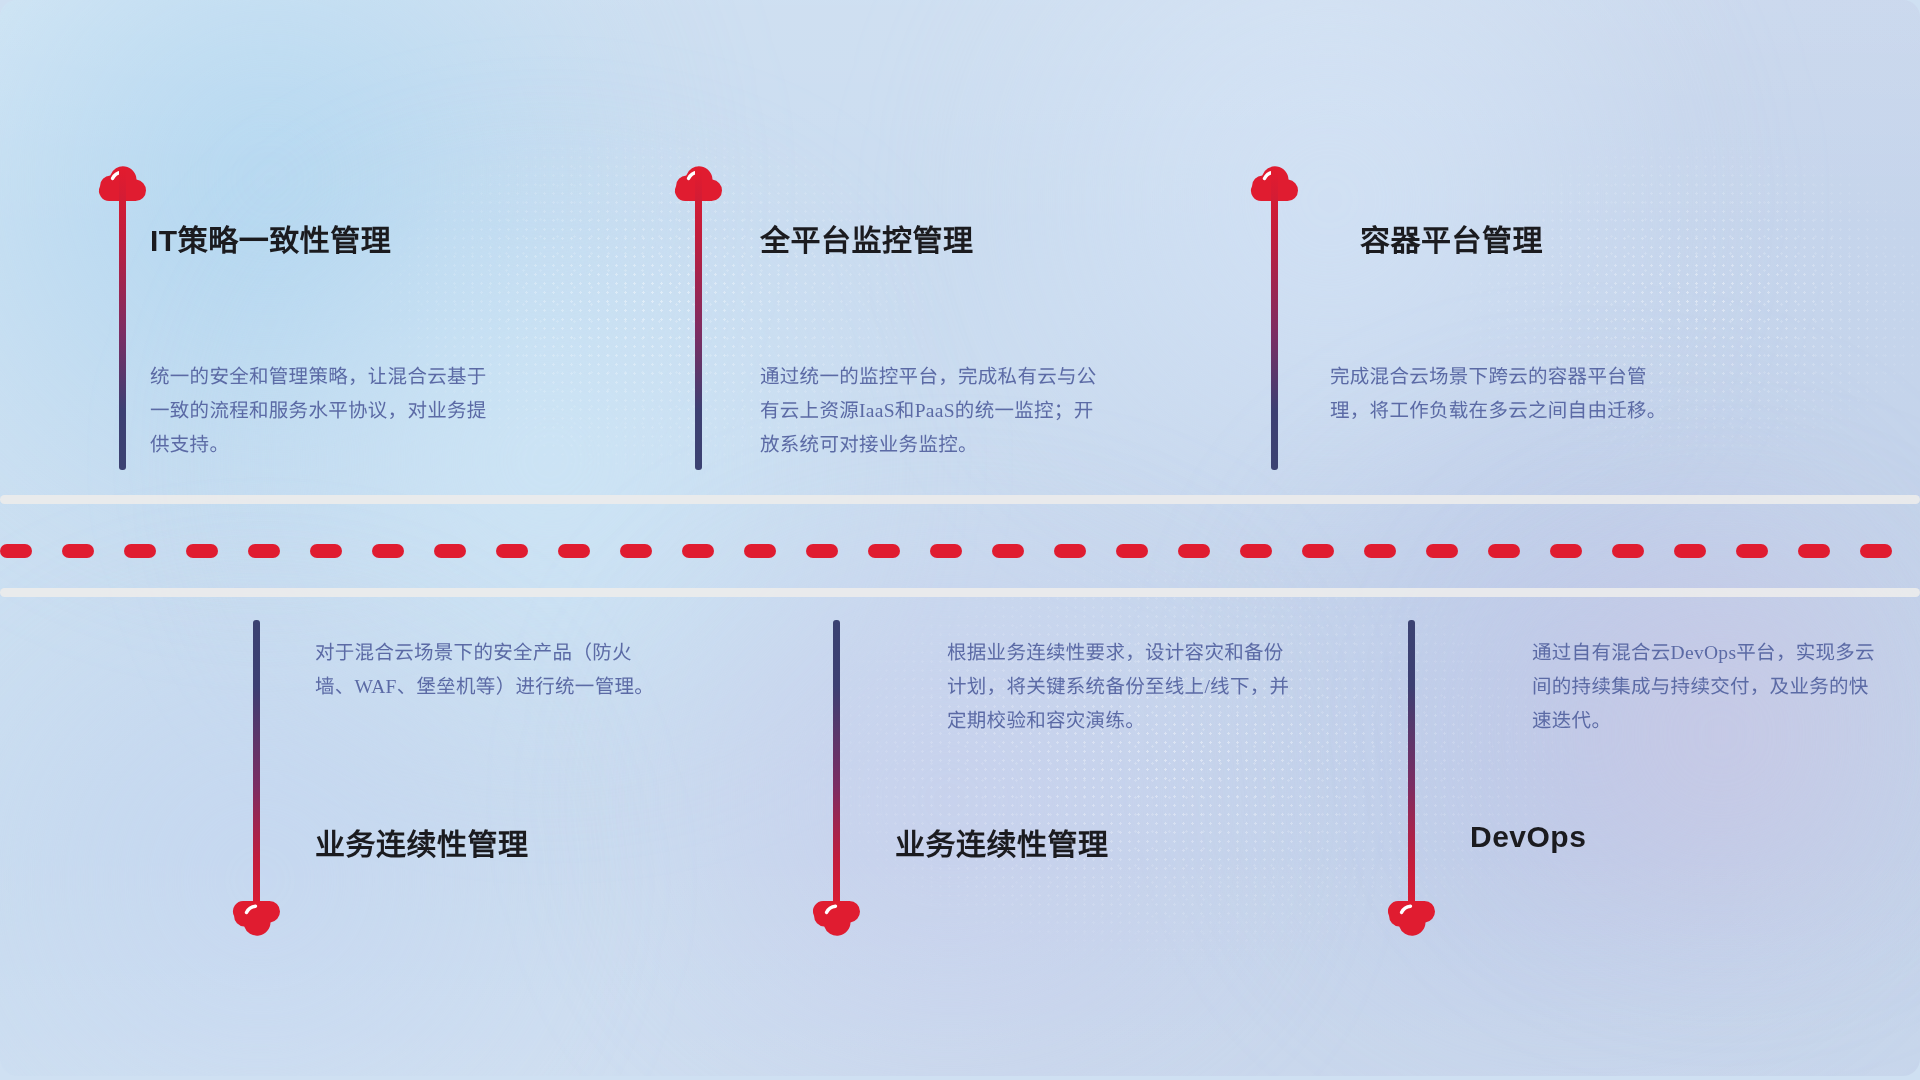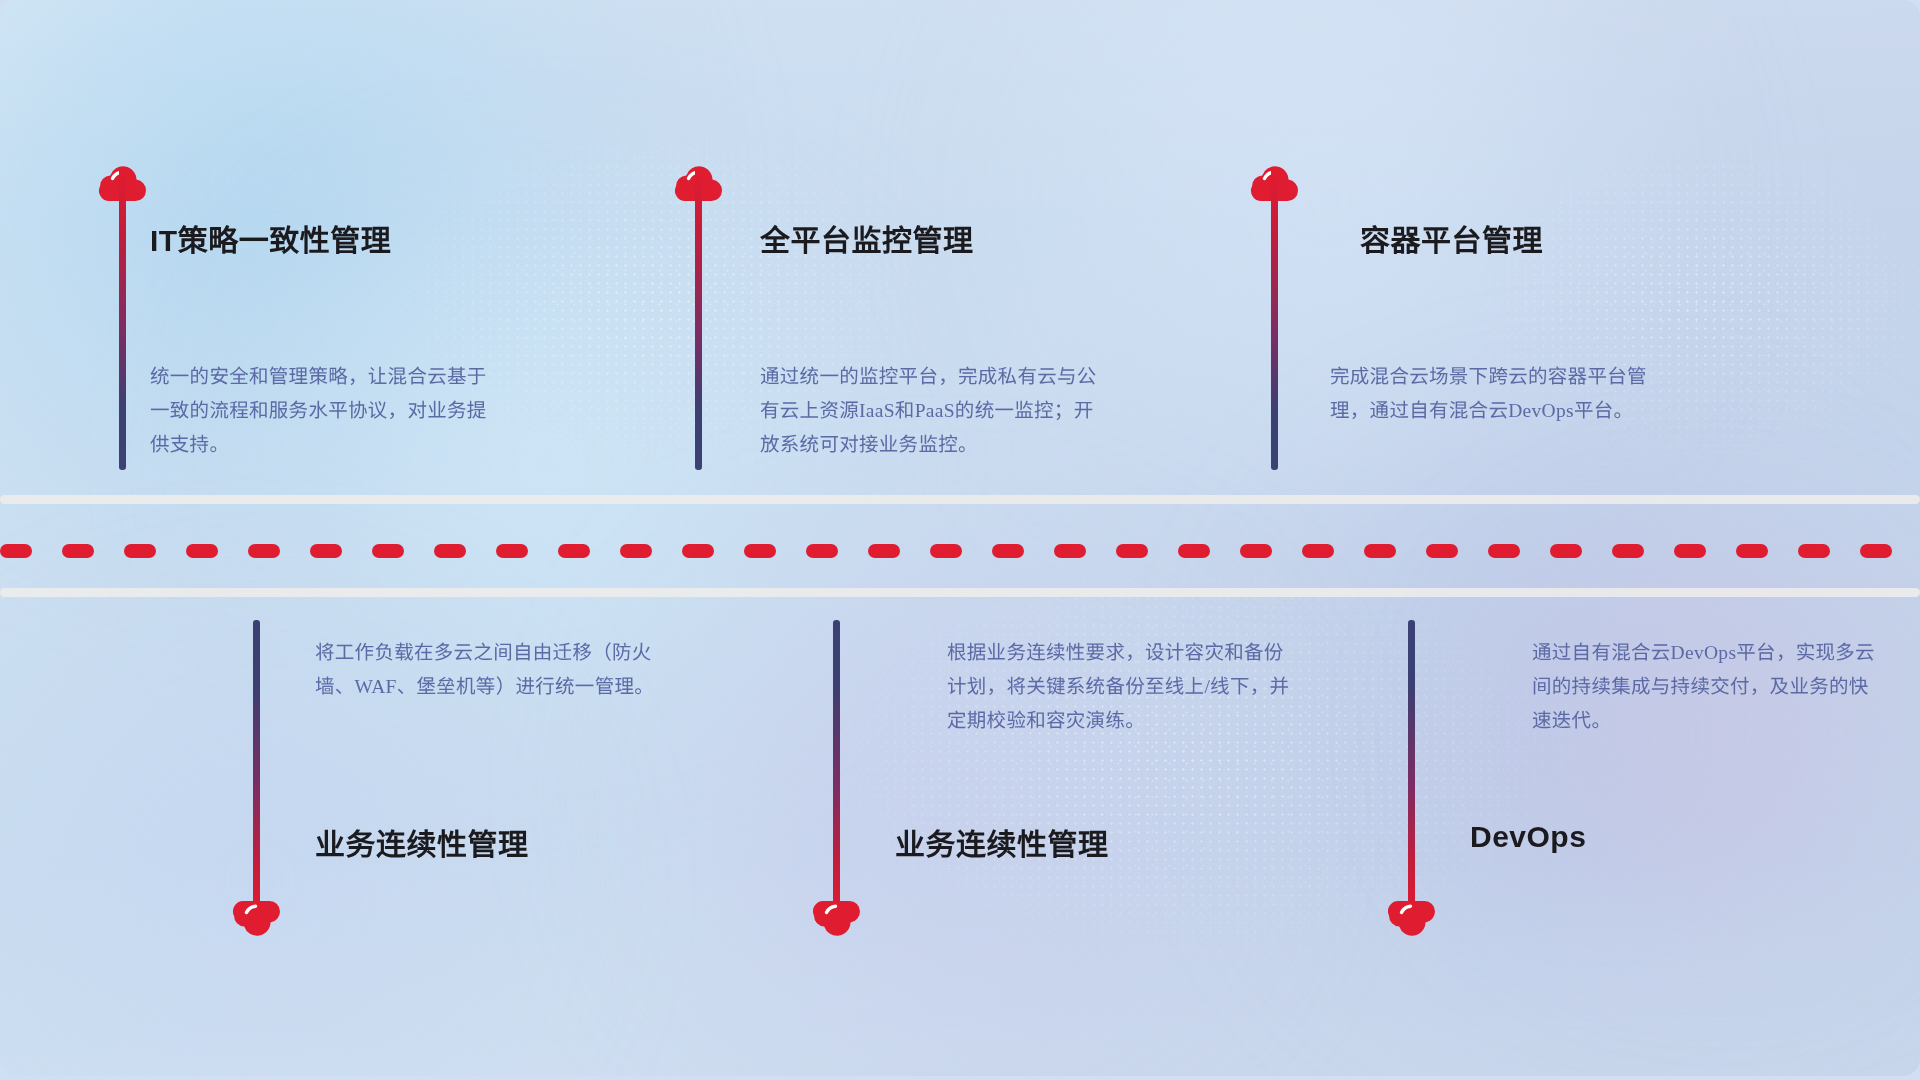--- a/index.html
+++ b/index.html
@@ -159,32 +159,32 @@
 
   <div class="col">
     <div class="cloud top-cloud" style="left:1248px">
       <svg viewBox="0 0 54 42" aria-hidden="true">
         <path d="M14.5 41 H39.5 A10.5 10.5 0 0 0 50 30.5 A11 11 0 0 0 40.5 19.6 A13.5 13.5 0 0 0 14.2 15.6 A10.6 10.6 0 0 0 4 26.2 A10.4 10.4 0 0 0 14.5 41 Z" fill="#e01c30"></path>
         <path d="M16.5 18.5 A11 11 0 0 1 25.5 12.2" fill="none" stroke="#ffffff" stroke-width="3.4" stroke-linecap="round"></path>
       </svg>
     </div>
     <div class="stem stem-top top-stem" style="left:1271px"></div>
     <div class="head top-head" style="left:1360px">容器平台管理</div>
-    <div class="body top-body" style="left:1330px;width:350px">完成混合云场景下跨云的容器平台管理，通过自有混合云DevOps平台。</div>
+    <div class="body top-body" style="left:1330px;width:350px">完成混合云场景下跨云的容器平台管理，将工作负载在多云之间自由迁移。</div>
   </div>
 
   <div class="col">
     <div class="stem stem-bottom bot-stem" style="left:253px"></div>
     <div class="cloud bot-cloud" style="left:230px">
       <svg viewBox="0 0 54 42" aria-hidden="true">
         <path d="M14.5 1 H39.5 A10.5 10.5 0 0 1 50 11.5 A11 11 0 0 1 40.5 22.4 A13.5 13.5 0 0 1 14.2 26.4 A10.6 10.6 0 0 1 4 15.8 A10.4 10.4 0 0 1 14.5 1 Z" fill="#e01c30"></path>
         <path d="M16.5 12.5 A11 11 0 0 1 25.5 6.2" fill="none" stroke="#ffffff" stroke-width="3.4" stroke-linecap="round"></path>
       </svg>
     </div>
-    <div class="body bot-body" style="left:315px;width:350px">将工作负载在多云之间自由迁移（防火墙、WAF、堡垒机等）进行统一管理。</div>
+    <div class="body bot-body" style="left:315px;width:350px">对于混合云场景下的安全产品（防火墙、WAF、堡垒机等）进行统一管理。</div>
     <div class="head bot-head" style="left:315px">业务连续性管理</div>
   </div>
 
   <div class="col">
     <div class="stem stem-bottom bot-stem" style="left:833px"></div>
     <div class="cloud bot-cloud" style="left:810px">
       <svg viewBox="0 0 54 42" aria-hidden="true">
         <path d="M14.5 1 H39.5 A10.5 10.5 0 0 1 50 11.5 A11 11 0 0 1 40.5 22.4 A13.5 13.5 0 0 1 14.2 26.4 A10.6 10.6 0 0 1 4 15.8 A10.4 10.4 0 0 1 14.5 1 Z" fill="#e01c30"></path>
         <path d="M16.5 12.5 A11 11 0 0 1 25.5 6.2" fill="none" stroke="#ffffff" stroke-width="3.4" stroke-linecap="round"></path>
       </svg>

